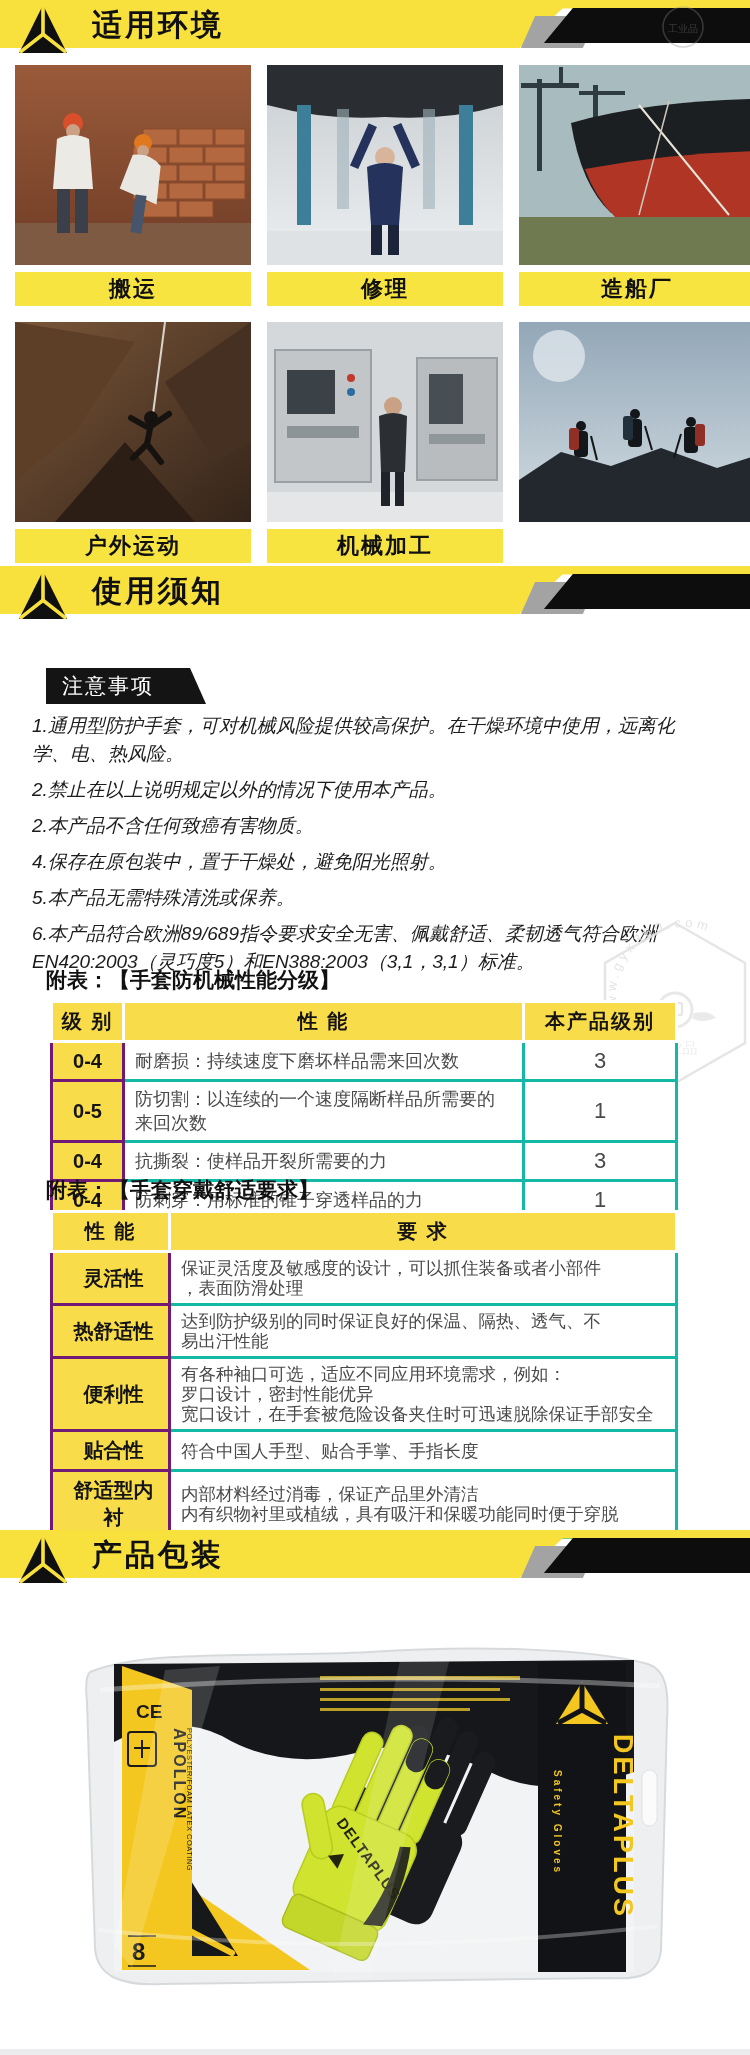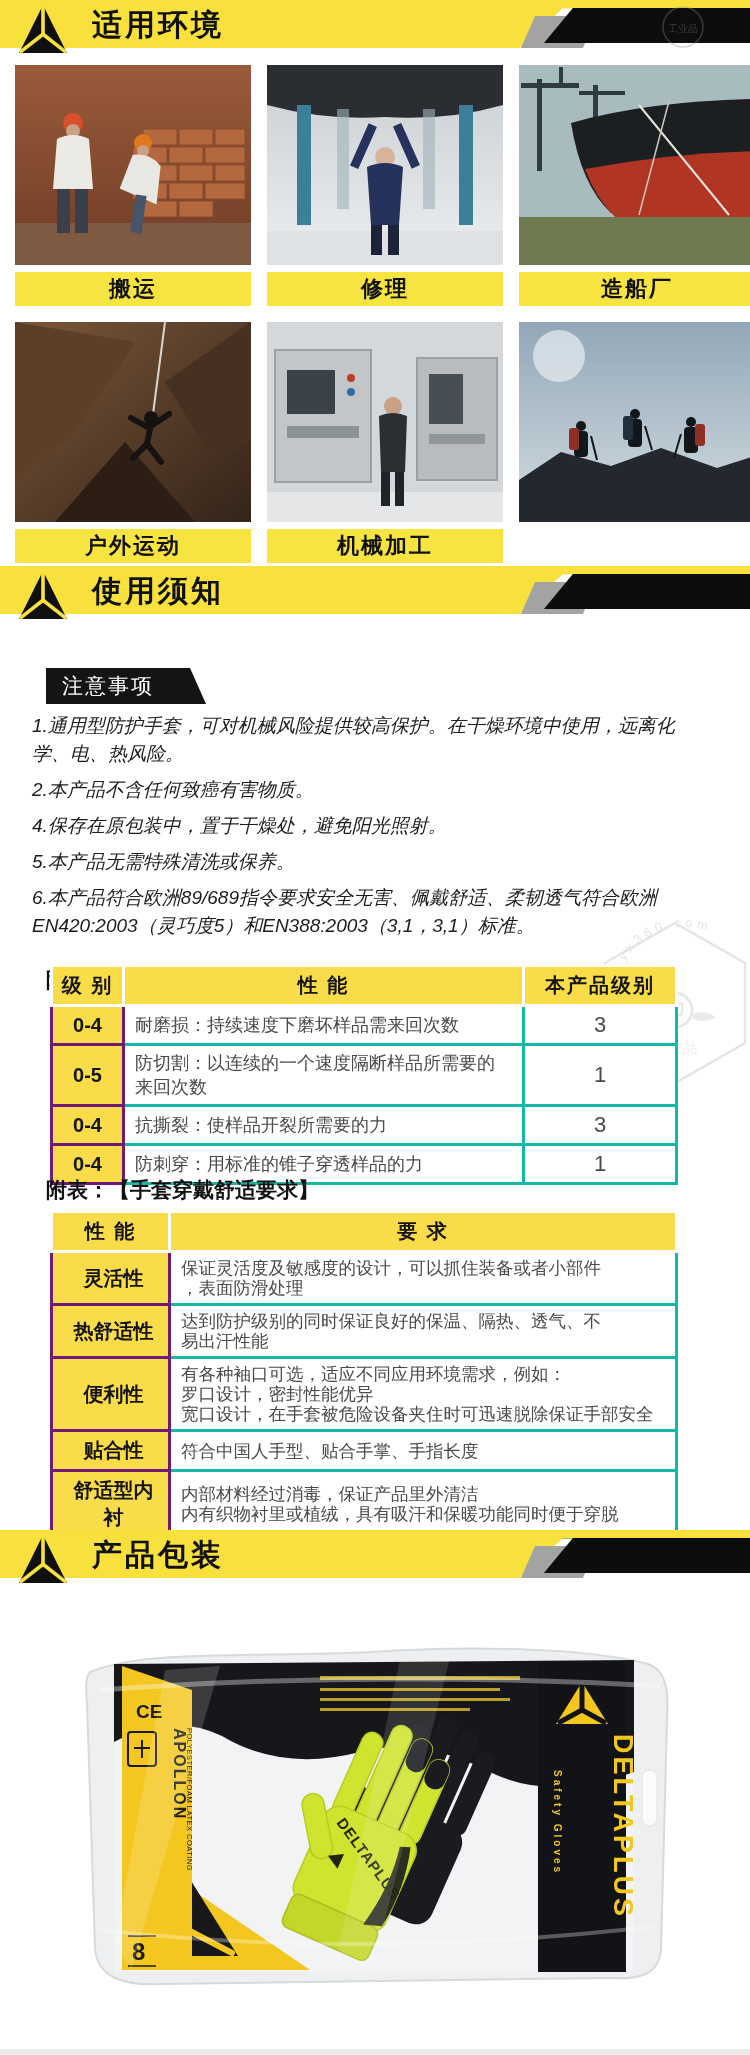--- a/index.html
+++ b/index.html
@@ -38,21 +38,21 @@
   .table-caption{position:absolute;left:46px;margin:0;font-size:21px;font-weight:bold;color:#111;}
   .cap1{top:966px;}
   .cap2{top:1176px;}
 
   table.spec{position:absolute;left:50px;border-collapse:collapse;table-layout:fixed;}
   table.spec th{background:#f9dc4a;border:3px solid #ffffff;font-size:20px;font-weight:bold;color:#141414;
         padding:5px 4px;letter-spacing:2px;}
   table.spec td{font-size:18px;color:#4a4a4a;padding:5px 10px;border:3px solid #14b8a6;background:#fff;vertical-align:middle;}
   table.spec td.key{background:#f9dc4a;border:3px solid #701a75;color:#141414;font-weight:bold;text-align:center;font-size:20px;}
   table.spec td.val{text-align:center;font-size:22px;}
-  .t1{top:964px;width:625px;}
+  .t1{top:1000px;width:625px;}
   .t1 col.c1{width:72px;} .t1 col.c2{width:400px;} .t1 col.c3{width:153px;}
   .t2{top:1210px;width:625px;}
   .t2 col.c1{width:118px;} .t2 col.c2{width:507px;}
   .t2 td.key{text-align:left;padding-left:16px;}
   .t2 td.req{white-space:pre-line;line-height:20px;font-size:17.5px;}
 
   
   .package{position:absolute;left:70px;top:1630px;width:610px;height:365px;}
 
   
@@ -275,20 +275,21 @@
           <line x1="50" y1="60" x2="8" y2="93"></line>
           <line x1="50" y1="60" x2="92" y2="93"></line>
       </g>
     </svg>
     <h2 class="title">使用须知</h2>
   </header>
 
   <div class="badge">注意事项</div>
   <ol class="notes">
     <li>1.通用型防护手套，可对机械风险提供较高保护。在干燥环境中使用，远离化学、电、热风险。</li>
+    <li>2.禁止在以上说明规定以外的情况下使用本产品。</li>
     <li>2.本产品不含任何致癌有害物质。</li>
     <li>4.保存在原包装中，置于干燥处，避免阳光照射。</li>
     <li>5.本产品无需特殊清洗或保养。</li>
     <li>6.本产品符合欧洲89/689指令要求安全无害、佩戴舒适、柔韧透气符合欧洲EN420:2003（灵巧度5）和EN388:2003（3,1，3,1）标准。</li>
   </ol>
 
   <svg class="watermark" width="150" height="175" viewBox="0 0 150 175">
     <defs>
         <path id="wmArc" d="M 20,100 A 68 68 0 1 1 148,100"></path>
       </defs>

